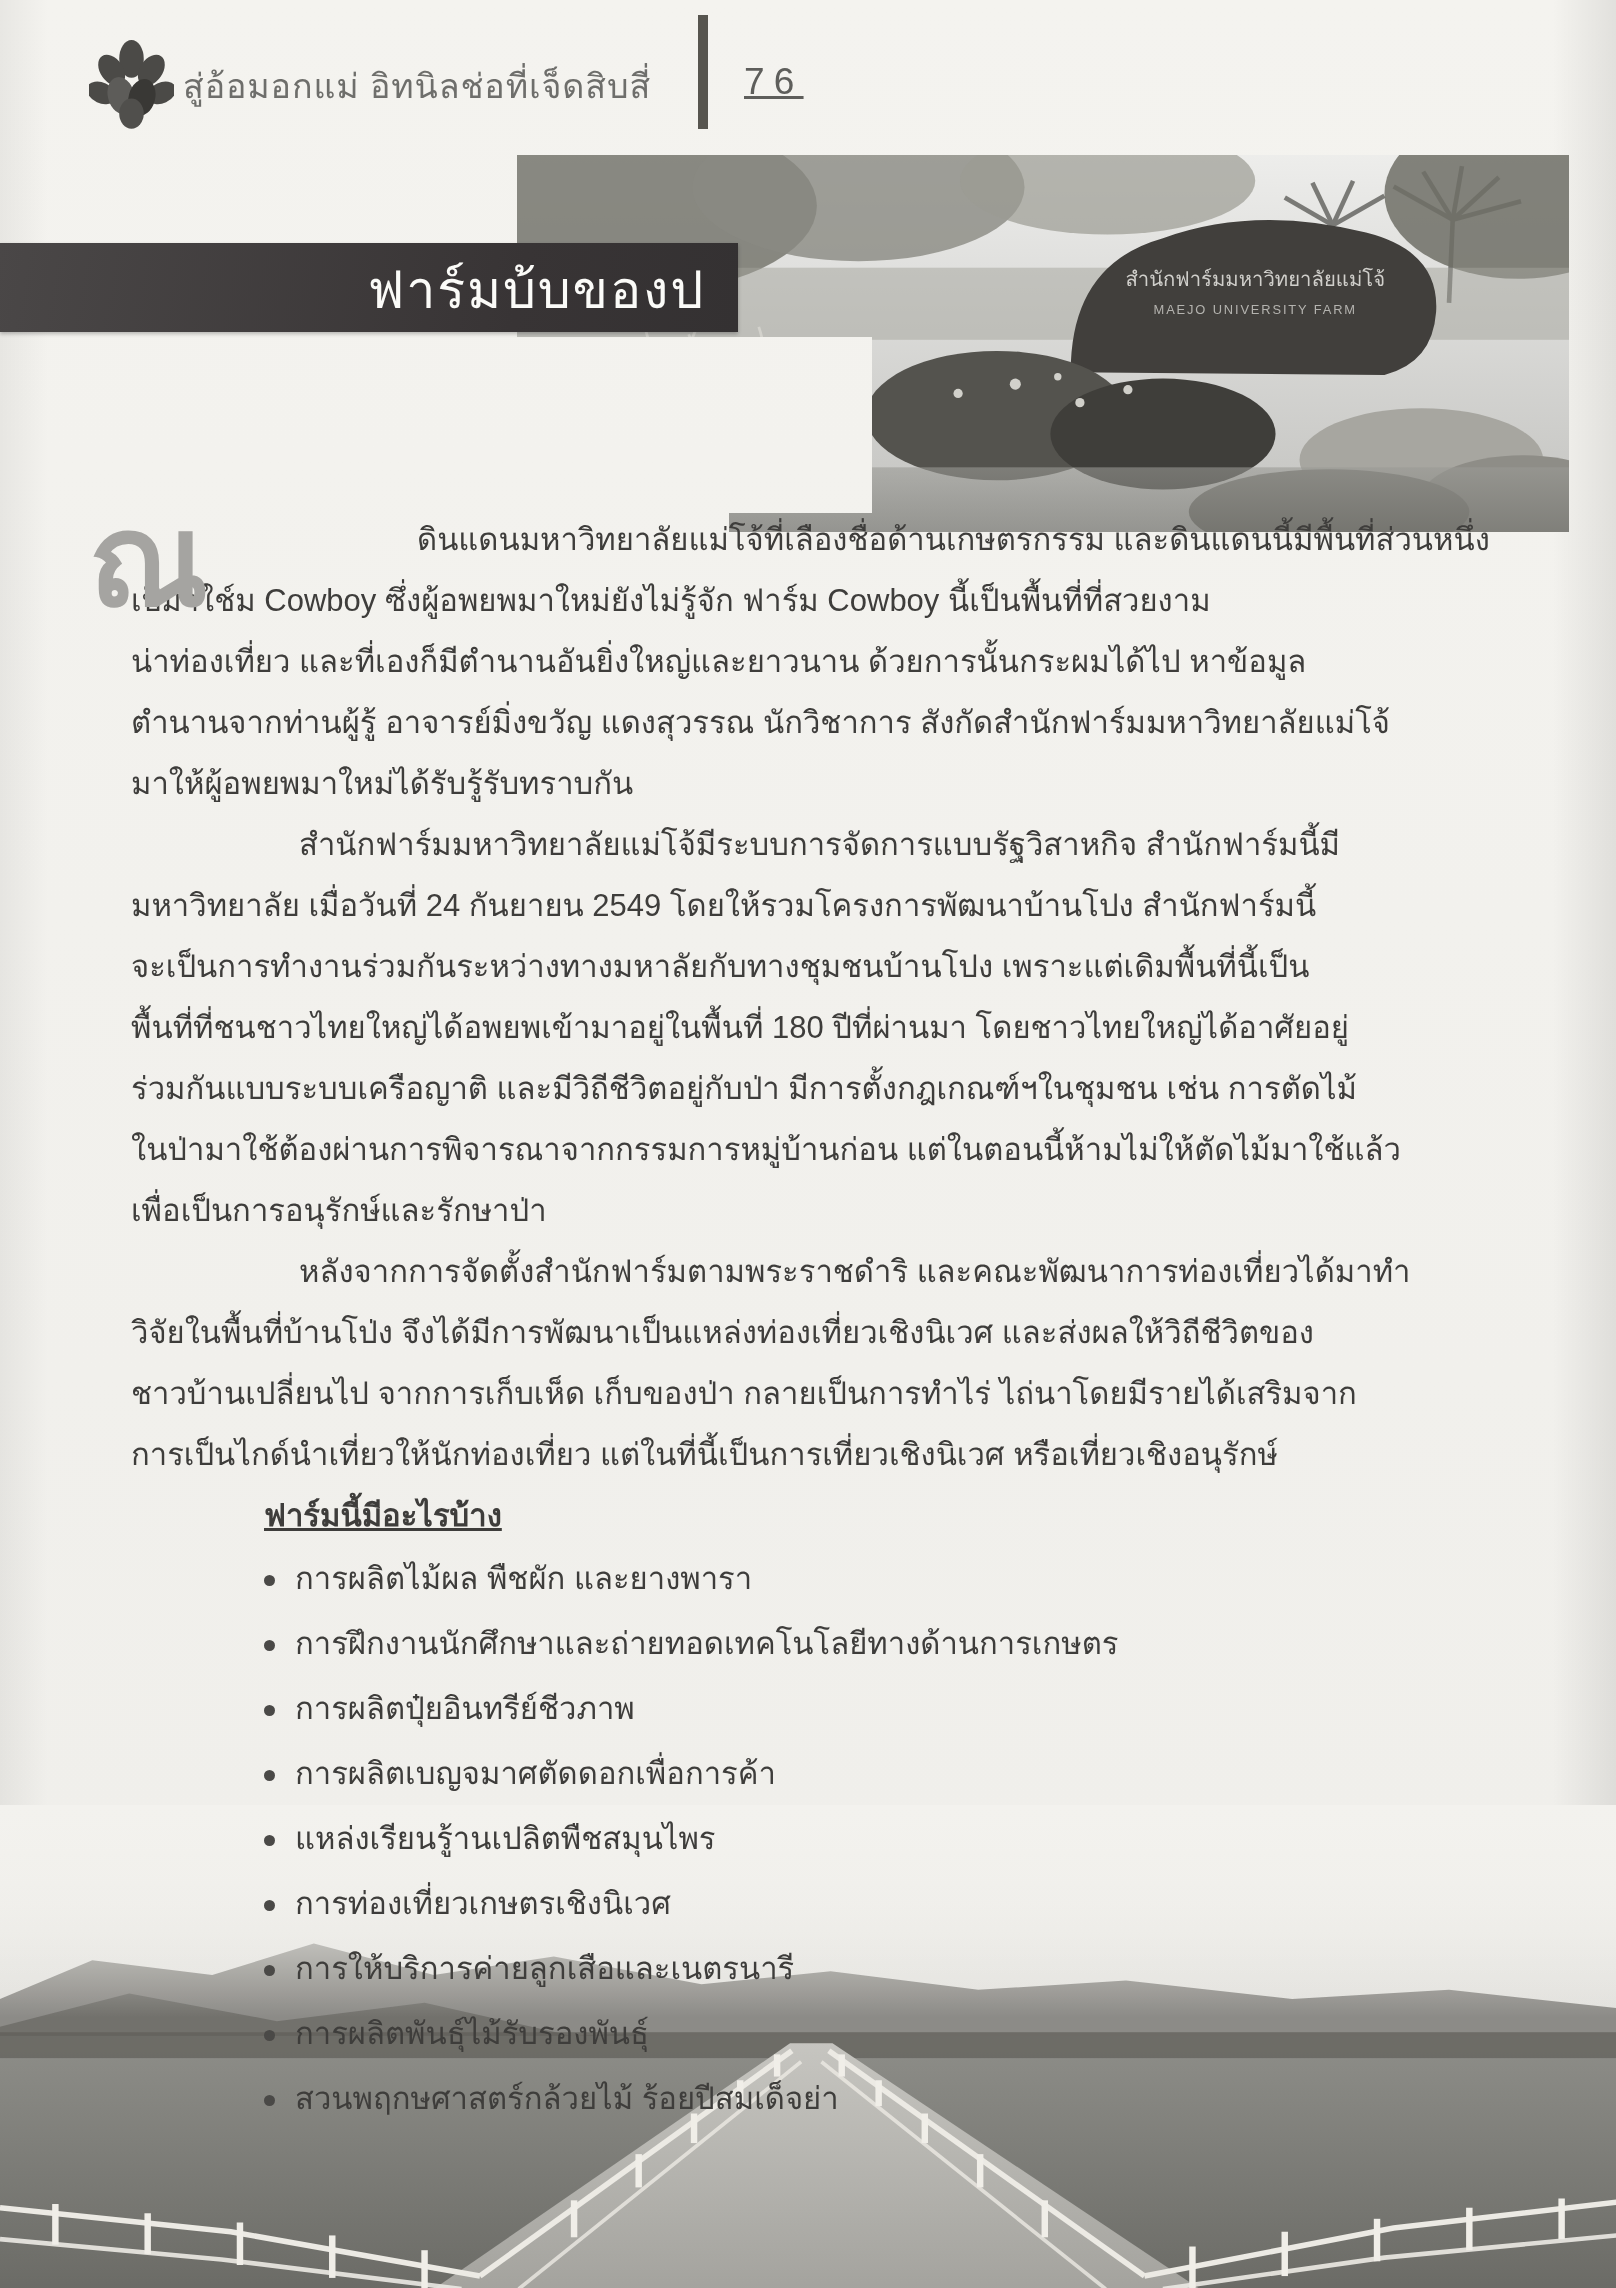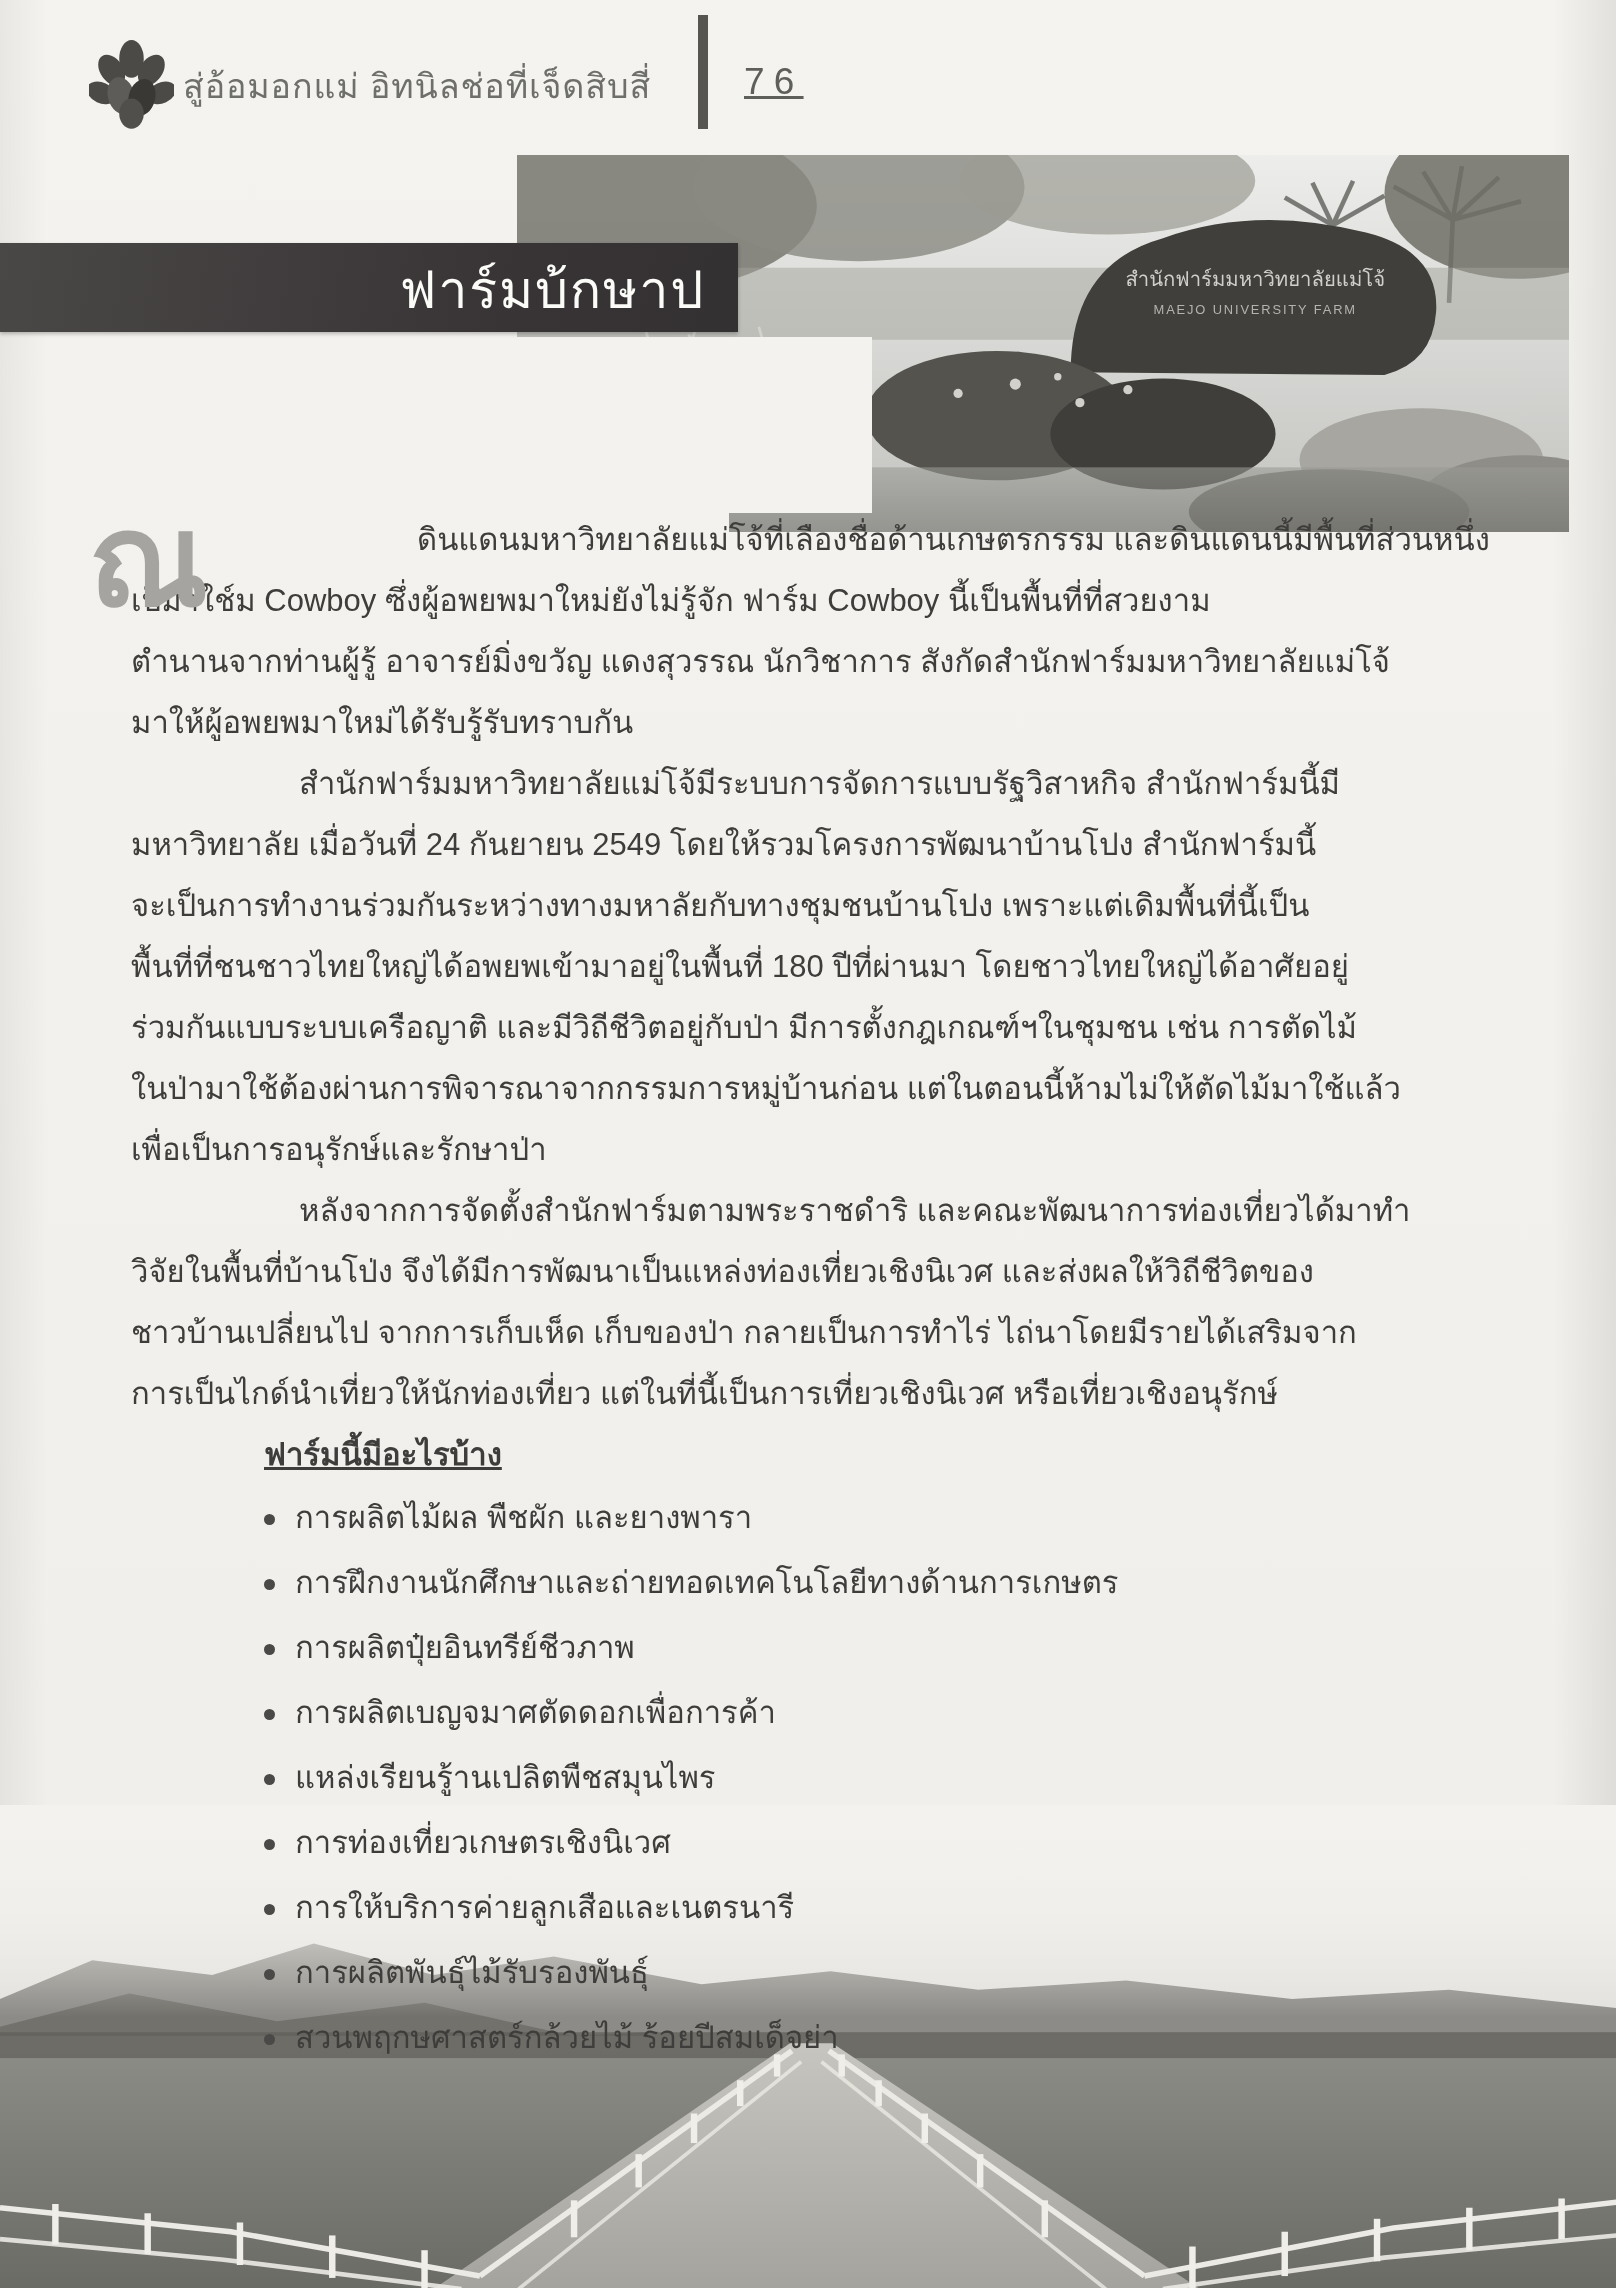--- a/index.html
+++ b/index.html
@@ -125,29 +125,30 @@
           <circle cx="586" cy="240" r="4"></circle>
       </g>
       <ellipse cx="980" cy="330" rx="132" ry="56" fill="#a7a6a0"></ellipse>
       <ellipse cx="1090" cy="375" rx="112" ry="50" fill="#8e8d87"></ellipse>
       <ellipse cx="880" cy="386" rx="152" ry="46" fill="#75746e"></ellipse>
       <rect y="338" width="1140" height="70" fill="url(#groundGrad)" opacity="0.6"></rect>
     </svg>
   </div>
 
   <div class="banner">
-    <span class="banner-title">ฟาร์มบ้กษาป</span>
+    <span class="banner-title">ฟาร์มบ้บของป</span>
   </div>
 
   <div class="article">
     <div class="drop-cap">ณ</div>
 
     <div>
       <div class="line p1-first">ดินแดนมหาวิทยาลัยแม่โจ้ที่เลืองชื่อด้านเกษตรกรรม และดินแดนนี้มีพื้นที่ส่วนหนึ่ง</div>
       <div class="line">เป็มาใช์ม Cowboy ซึ่งผู้อพยพมาใหม่ยังไม่รู้จัก ฟาร์ม Cowboy นี้เป็นพื้นที่ที่สวยงาม</div>
+      <div class="line">น่าท่องเที่ยว และที่เองก็มีตำนานอันยิ่งใหญ่และยาวนาน ด้วยการนั้นกระผมได้ไป หาข้อมูล</div>
       <div class="line">ตำนานจากท่านผู้รู้ อาจารย์มิ่งขวัญ แดงสุวรรณ นักวิชาการ สังกัดสำนักฟาร์มมหาวิทยาลัยแม่โจ้</div>
       <div class="line">มาให้ผู้อพยพมาใหม่ได้รับรู้รับทราบกัน</div>
     </div>
 
     <div>
       <div class="line indent">สำนักฟาร์มมหาวิทยาลัยแม่โจ้มีระบบการจัดการแบบรัฐวิสาหกิจ สำนักฟาร์มนี้มี</div>
       <div class="line">มหาวิทยาลัย เมื่อวันที่ 24 กันยายน 2549 โดยให้รวมโครงการพัฒนาบ้านโปง สำนักฟาร์มนี้</div>
       <div class="line">จะเป็นการทำงานร่วมกันระหว่างทางมหาลัยกับทางชุมชนบ้านโปง เพราะแต่เดิมพื้นที่นี้เป็น</div>
       <div class="line">พื้นที่ที่ชนชาวไทยใหญ่ได้อพยพเข้ามาอยู่ในพื้นที่ 180 ปีที่ผ่านมา โดยชาวไทยใหญ่ได้อาศัยอยู่</div>
       <div class="line">ร่วมกันแบบระบบเครือญาติ และมีวิถีชีวิตอยู่กับป่า มีการตั้งกฎเกณฑ์ฯในชุมชน เช่น การตัดไม้</div>

